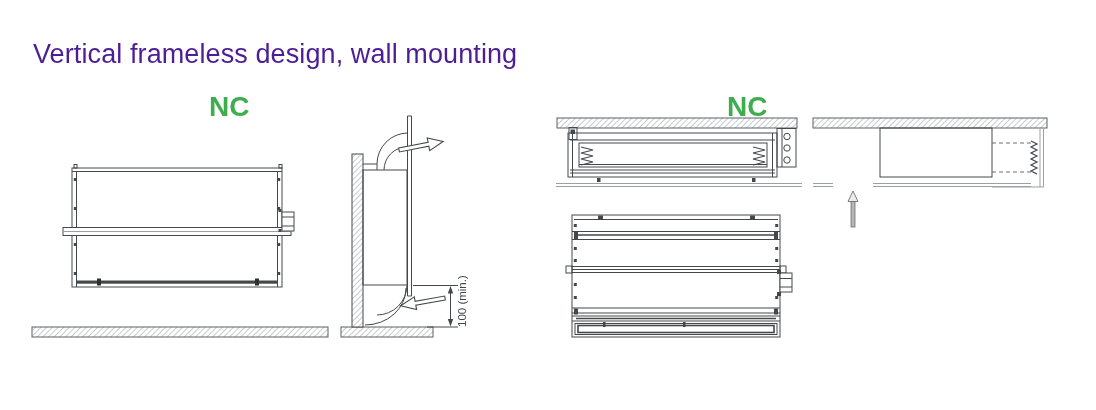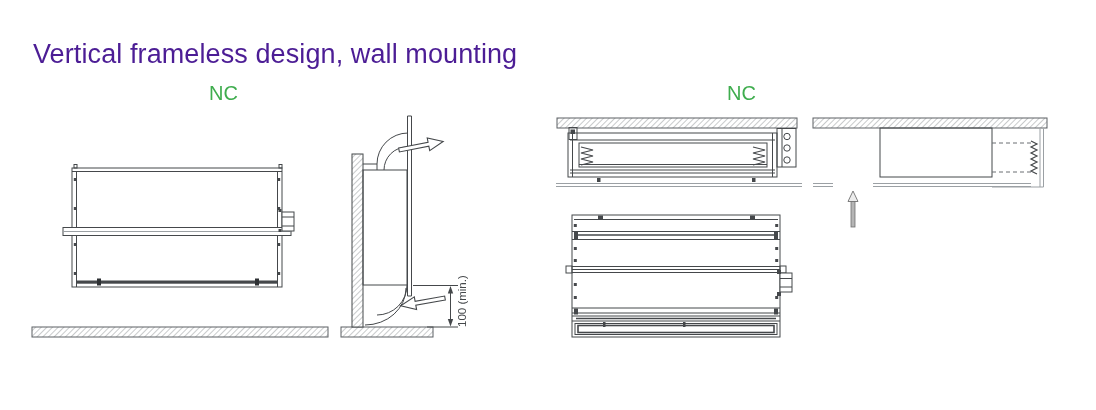--- a/index.html
+++ b/index.html
@@ -17,23 +17,23 @@
     font-size: 27px;
     font-weight: 400;
     letter-spacing: 0.1px;
     color: #4c1d95;
     white-space: nowrap;
   }
   .section-title.left  { left: 33px; }
   .section-title.right { left: 547px; }
   .model-label {
     position: absolute;
-    top: 82px;
-    font-size: 20px;
-    font-weight: 400;
+    top: 91px;
+    font-size: 28px;
+    font-weight: 700;
     color: #3fad4e;
     white-space: nowrap;
   }
   .model-label.left  { left: 209px; }
   .model-label.right { left: 727px; }
   svg.drawing { position: absolute; top: 0; }
   svg.drawing.left  { left: 0; }
   svg.drawing.right { left: 540px; }
 </style>
 </head>

